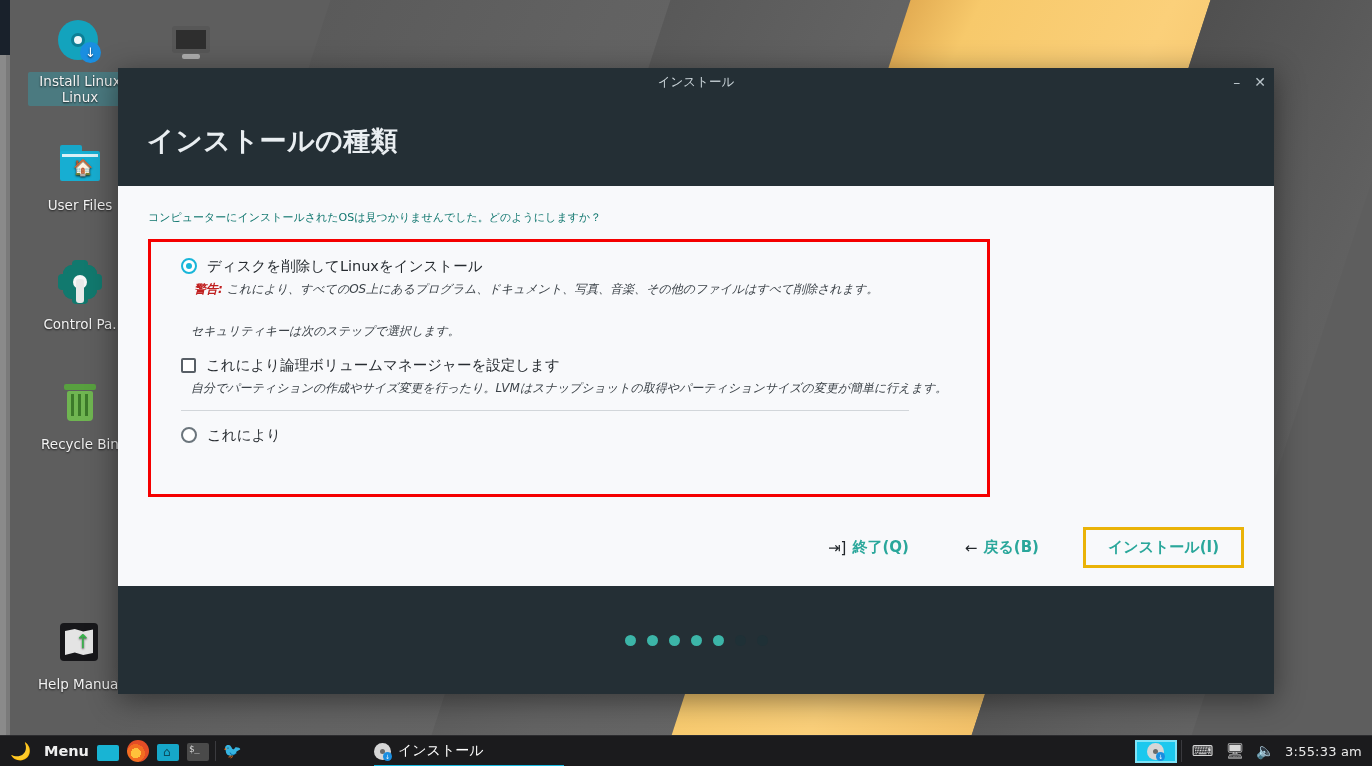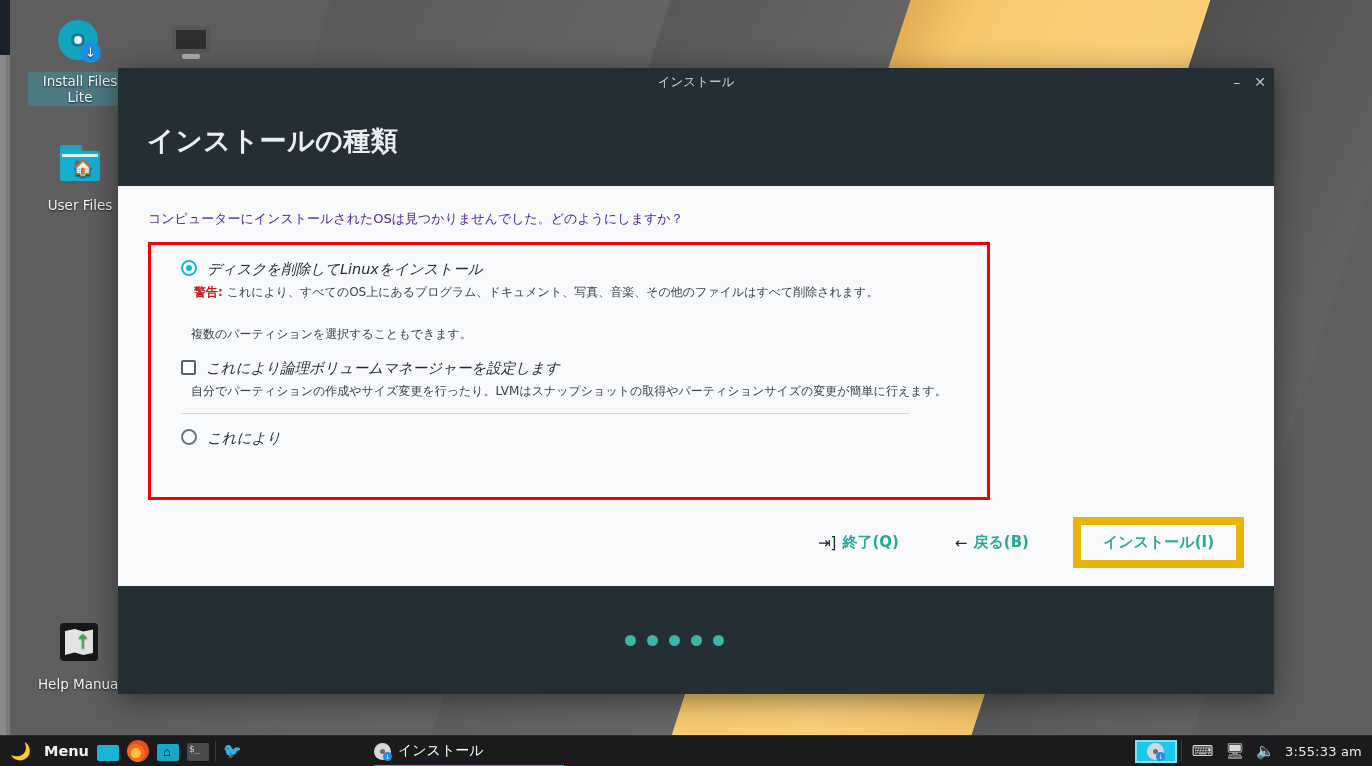--- a/index.html
+++ b/index.html
@@ -252,33 +252,33 @@
   #header-area { height:90px; padding:0 0 0 29px; display:flex; align-items:center; }
   #page-title { color:#e9eef1; font-size:27px; font-weight:700; letter-spacing:.5px; }
 
   #content {
     background:#f8f9fb;
     flex: 0 0 auto;
     height: 400px;
     padding: 24px 30px 0 30px;
     position:relative;
   }
-  #intro { font-size:13px; color:#4c1d95; margin-bottom:14px; }
+  #intro { font-size:11px; color:#0f766e; margin-bottom:14px; }
 
   #optionbox {
     border:3px solid #f50000;
     height: 258px;
     padding: 14px 18px 0 30px;
     position:relative;
     width: 842px;
   }
 
-  .opt-row { display:flex; align-items:flex-start; gap:10px;font-style:italic; }
+  .opt-row { display:flex; align-items:center; gap:10px; }
   .opt-label { font-size:14.5px; color:#262b30; line-height:18px; padding-top:1px;}
-  .opt-desc { font-size:12px; color:#3b4248; margin:6px 0 0 10px; line-height:16px;}
+  .opt-desc { font-size:12px; color:#3b4248; margin:6px 0 0 10px; line-height:16px;font-style:italic;}
   .opt-desc.indent2 { margin-left:13px; }
   .warn { color:#c02020; font-weight:700; }
 
   .radio {
     width:16px; height:16px; border-radius:50%;
     border:2px solid #19b6d9; background:#fff;
     position:relative; flex:0 0 16px; margin-top:1px;
   }
   .radio.on:after {
     content:""; position:absolute; left:3px; top:3px;
@@ -297,21 +297,21 @@
     position:absolute; right:30px; bottom:18px;
     display:flex; align-items:center; gap:0;
   }
   .act {
     display:flex; align-items:center; gap:6px;
     font-size:15px; font-weight:700; color:#2aa79b;
     padding:8px 14px; cursor:pointer;
   }
   .act .gi { color:#22272b; font-size:15px; font-weight:400; }
   #install-btn-wrap {
-    border:8px solid #eab308; margin-left:30px;
+    border:3px solid #eab308; margin-left:30px;
     padding:2px 6px;
   }
   #install-btn-wrap .act { padding:6px 16px; }
 
   #footer {
     flex:1;
     background:#242f35;
     display:flex; align-items:center; justify-content:center;
   }
   #dots { display:flex; gap:11px; }
@@ -337,36 +337,55 @@
   </div>
 
   <div class="desk-icon selected" style="left:28px;top:18px;">
     <div class="glyph">
       <div class="ic-cd">
           <div class="disc"></div>
           <div class="hole"></div>
           <div class="arrowbadge">↓</div>
         </div>
     </div>
-    <span class="lbl">Install Files Lite</span>
+    <span class="lbl">Install Linux Linux</span>
   </div>
 
   <div class="desk-icon" style="left:28px;top:143px;">
     <div class="glyph">
       <div class="ic-folder">
           <div class="tab"></div>
           <div class="body"></div>
           <div class="line"></div>
           <div class="home">🏠</div>
         </div>
     </div>
     <span class="lbl">User Files</span>
   </div>
 
-
+  <div class="desk-icon" style="left:28px;top:262px;">
+    <div class="glyph">
+      <div class="ic-gear">
+          <div class="g"></div>
+          <div class="ctr"></div>
+          <div class="wr"></div>
+        </div>
+    </div>
+    <span class="lbl">Control Pa.</span>
+  </div>
+
+  <div class="desk-icon" style="left:28px;top:382px;">
+    <div class="glyph">
+      <div class="ic-trash">
+          <div class="lid"></div>
+          <div class="can"></div>
+        </div>
+    </div>
+    <span class="lbl">Recycle Bin</span>
+  </div>
 
 
   <div class="desk-icon" style="left:28px;top:622px;">
     <div class="glyph">
       <div class="ic-help">
           <div class="bg"></div>
           <div class="pg"></div>
           <div class="arr">↑</div>
         </div>
     </div>
@@ -395,21 +414,21 @@
         <div class="opt-row">
           <span class="radio on"></span>
           <span class="opt-label">ディスクを削除してLinuxをインストール</span>
         </div>
         <div class="opt-desc indent2">
           <span class="warn">警告:</span><span> これにより、すべてのOS上にあるプログラム、ドキュメント、写真、音楽、その他のファイルはすべて削除されます。</span>
         </div>
 
         <div class="spacer-22"></div>
 
-        <div class="opt-desc">複数のパーティションを選択することもできます。</div>
+        <div class="opt-desc">セキュリティキーは次のステップで選択します。</div>
 
         <div class="spacer-14"></div>
 
         <div class="opt-row">
           <span class="checkbox"></span>
           <span class="opt-label">これにより論理ボリュームマネージャーを設定します</span>
         </div>
         <div class="opt-desc">自分でパーティションの作成やサイズ変更を行ったり。LVMはスナップショットの取得やパーティションサイズの変更が簡単に行えます。</div>
 
         <hr class="sep">

